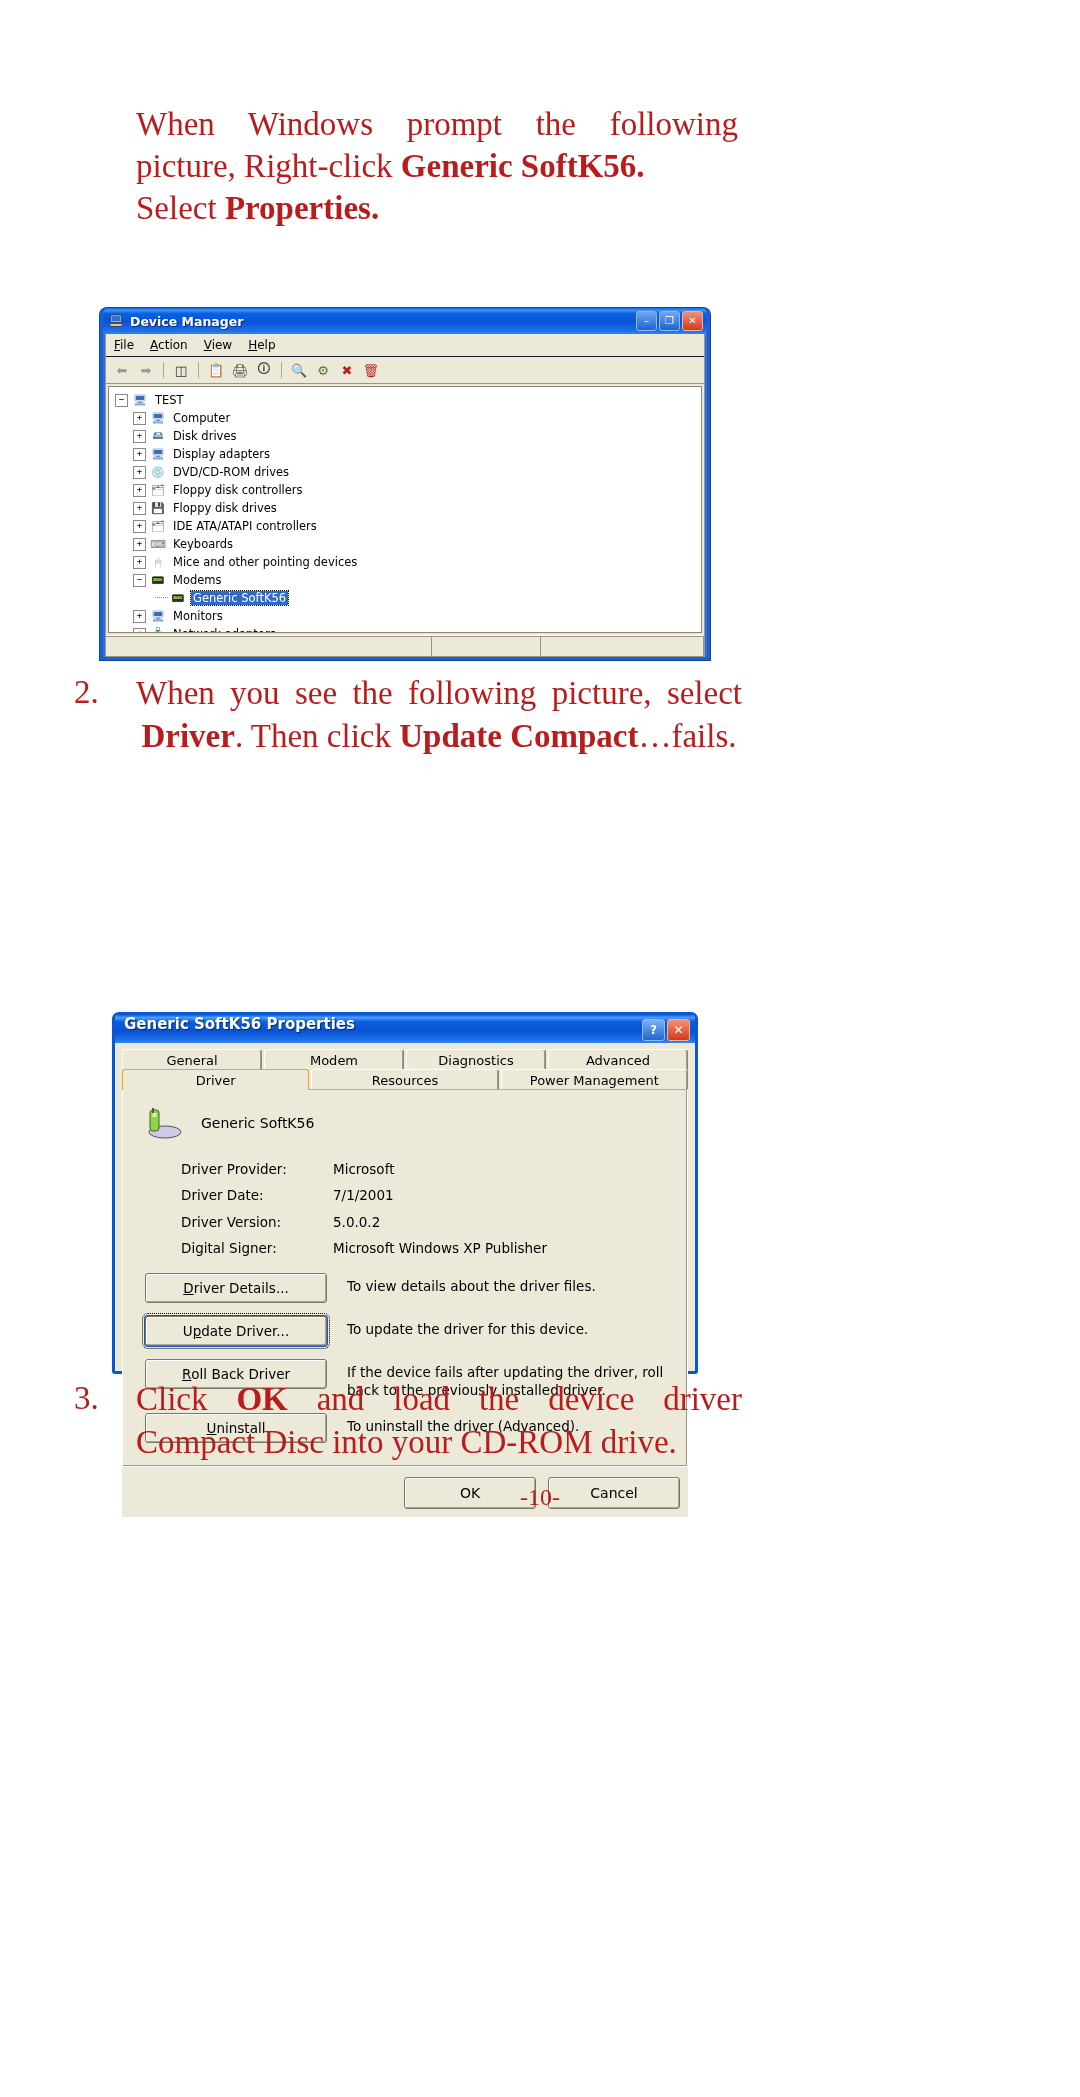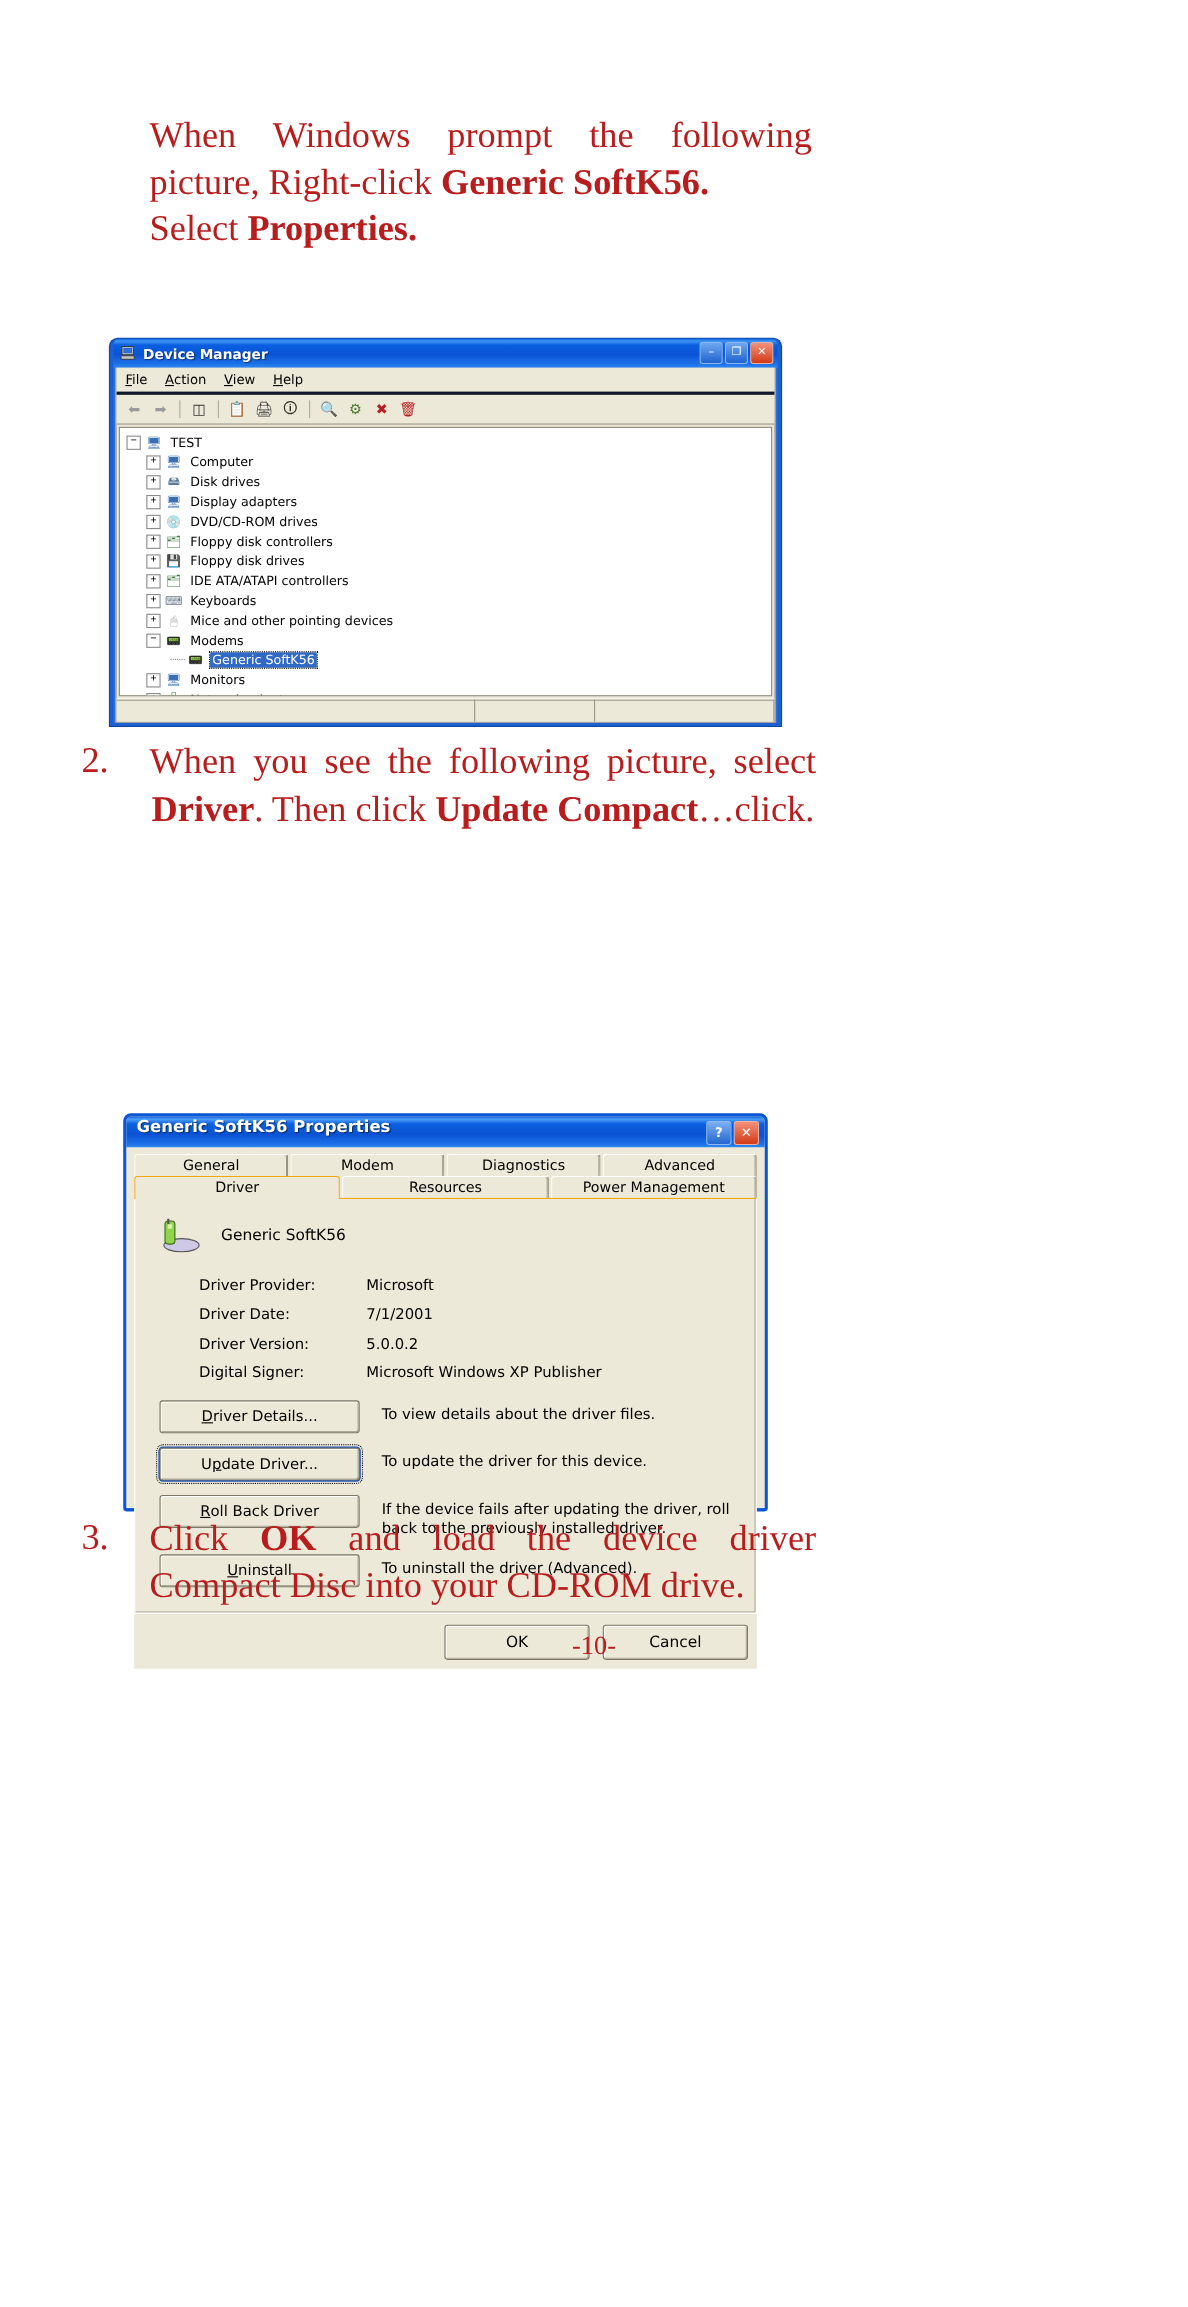--- a/index.html
+++ b/index.html
@@ -68,21 +68,21 @@
   .wbtn.min{background:linear-gradient(to bottom,#6ea6ef,#1f63cf);}
   .wbtn.max{background:linear-gradient(to bottom,#6ea6ef,#1f63cf);}
   .wbtn.close{background:linear-gradient(to bottom,#f4907a,#d23a17);border-color:#f0b3a2;}
 
   .clientarea{background:#ece9d8;margin:0 2px;height:calc(100% - 26px);
               border:1px solid #9a9684;border-top:none;box-sizing:border-box;
               display:flex;flex-direction:column;}
 
   .menubar{height:22px;display:flex;align-items:center;gap:16px;
            padding:0 8px;font-size:12px;color:#000;background:#ece9d8;
-           border-bottom:3px solid #0f172a;}
+           border-bottom:1px solid #0f172a;}
   .menubar span{white-space:nowrap;}
   .menubar u{text-decoration:underline;}
 
   .toolbar{height:26px;display:flex;align-items:center;gap:4px;padding:0 6px;
            background:#ece9d8;border-bottom:1px solid #9a9684;}
   .tbicon{width:20px;height:18px;display:flex;align-items:center;justify-content:center;
           font-size:13px;color:#333;}
   .tbsep{width:1px;height:16px;background:#aca899;margin:0 3px;}
 
   .treepane{flex:1;background:#fff;border:1px solid #8a8673;margin:2px;
@@ -298,21 +298,21 @@
         <div class="sbcell" style="flex:2"></div>
         <div class="sbcell" style="flex:3"></div>
       </div>
     </div>
   </div>
 
   <div class="prose numbered" id="step2">
     <div class="num">2.</div>
     <div class="body">
       <span class="just" style="display:block">When you see the following picture, select </span>
-      <span style="display:block;text-align:center"><b>Driver</b><span>. Then click </span><b>Update Compact</b><span>…click.</span></span>
+      <span style="display:block;text-align:center"><b>Driver</b><span>. Then click </span><b>Update Compact</b><span>…fails.</span></span>
     </div>
   </div>
 
   <div class="win" id="props">
     <div class="titlebar">
       <span class="tbtext">Generic SoftK56 Properties</span>
       <div class="winbtns">
         <div class="wbtn help">?</div>
         <div class="wbtn close">✕</div>
       </div>

